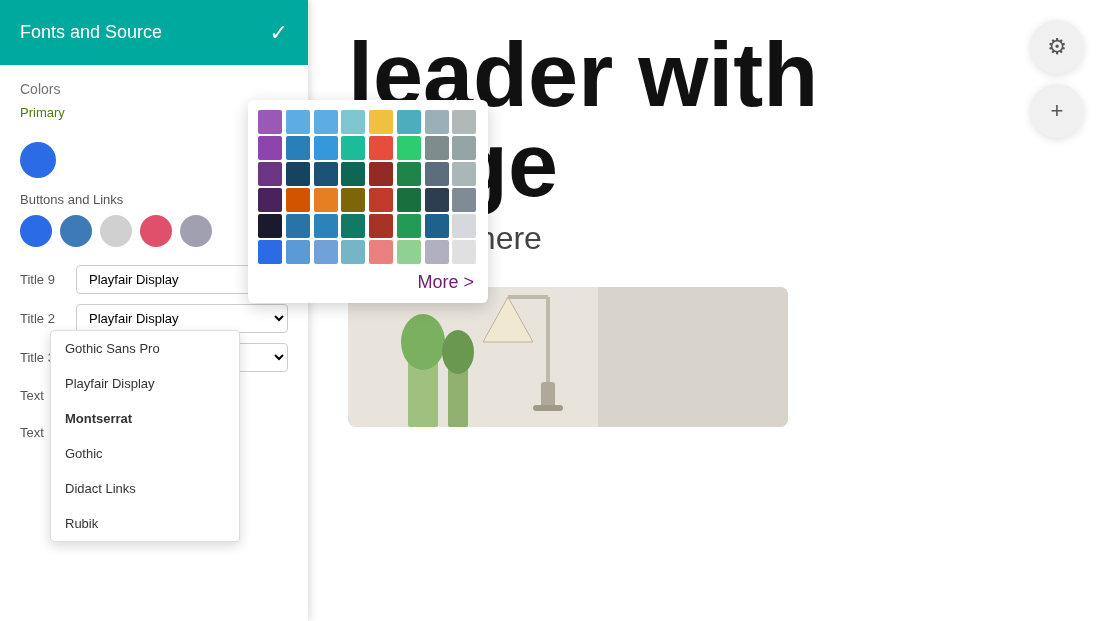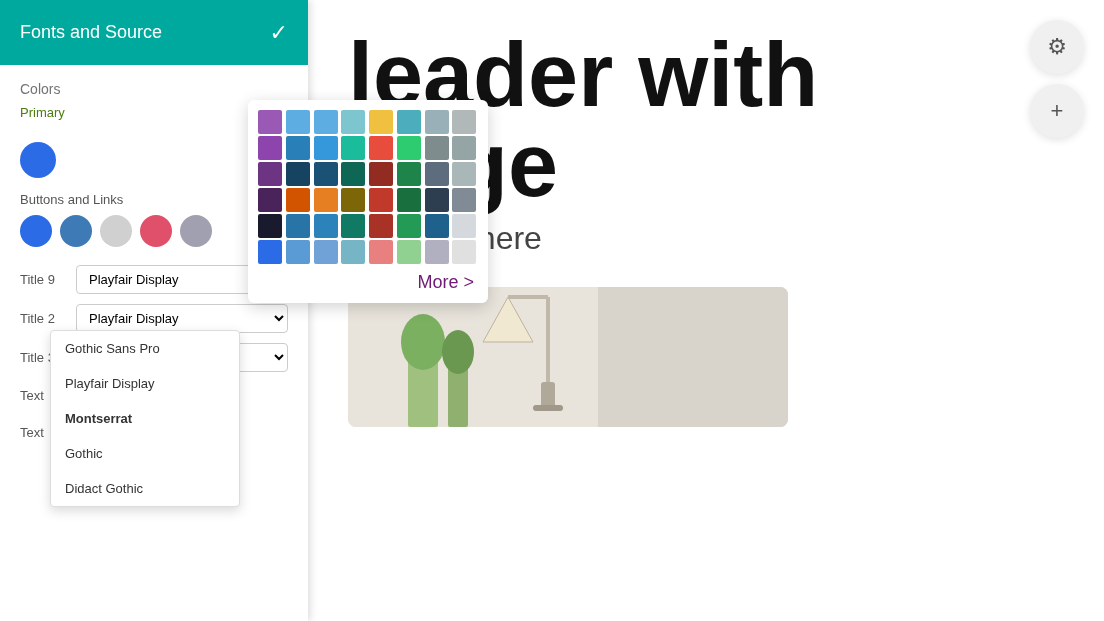--- a/index.html
+++ b/index.html
@@ -331,21 +331,22 @@
       <input type="text" class="font-size-input" value="0.8" style="">
     </div>
   </div>
 </div>
 
 <div class="dropdown-list">
   <div class="dropdown-item">Gothic Sans Pro</div>
   <div class="dropdown-item">Playfair Display</div>
   <div class="dropdown-item active">Montserrat</div>
   <div class="dropdown-item">Gothic</div>
-  <div class="dropdown-item">Didact Gothic</div>
+  <div class="dropdown-item">Didact Links</div>
+  <div class="dropdown-item">Rubik</div>
 </div>
 
 <div class="color-picker-popup">
   <div class="color-grid" id="color-grid">
       <div class="color-cell" style="background: rgb(155, 89, 182);"></div>
       <div class="color-cell" style="background: rgb(93, 173, 226);"></div>
       <div class="color-cell" style="background: rgb(93, 173, 226);"></div>
       <div class="color-cell" style="background: rgb(125, 198, 207);"></div>
       <div class="color-cell" style="background: rgb(240, 192, 64);"></div>
       <div class="color-cell" style="background: rgb(76, 174, 188);"></div>

